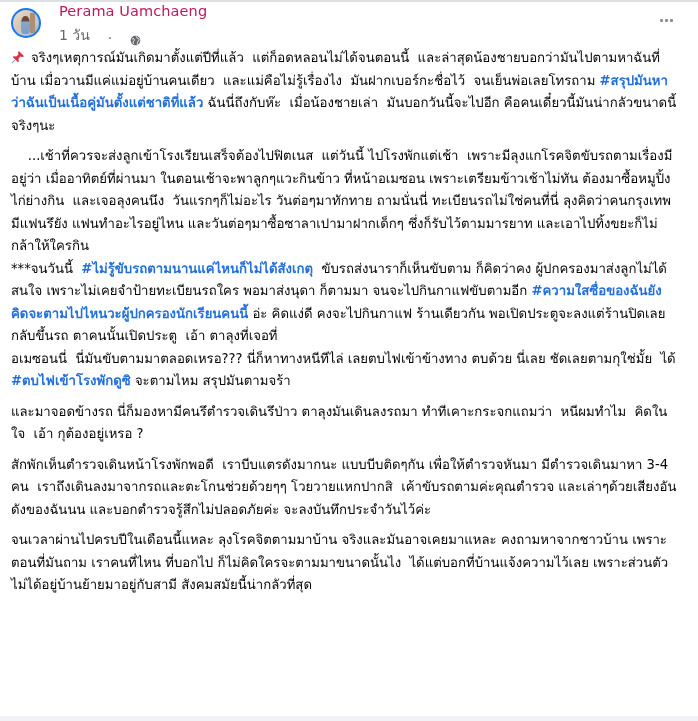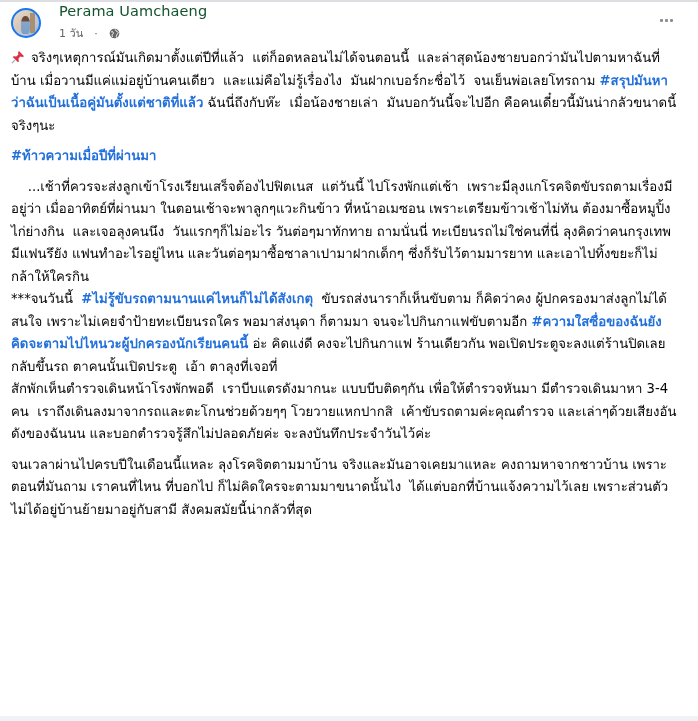--- a/index.html
+++ b/index.html
@@ -47,31 +47,31 @@
       position: absolute;
       right: 4px; top: 3px;
       width: 5px; height: 20px;
       background: #a98f74;
     }
     .author-name {
       position: absolute;
       left: 59px; top: 1px;
       font-size: 14.5px;
       font-weight: normal;
-      color: #14532d;
+      color: #be185d;
       letter-spacing: 0.1px;
     }
     .post-meta {
       position: absolute;
       left: 59px; top: 22px;
-      font-size: 11px;
+      font-size: 14px;
       color: #65676b;
       display: flex;
-      align-items: center;
-      gap: 11px;
+      align-items: flex-end;
+      gap: 18px;
     }
     .globe {
       display: inline-block;
       width: 11px; height: 11px;
     }
     .more-button {
       position: absolute;
       left: 652px; top: 11px;
       width: 28px; height: 14px;
       display: flex;
@@ -140,26 +140,27 @@
     <span class="dot"></span>
   </div>
 </div>
 
 <div class="post-body">
   <p class="para"><svg class="emoji-pin" viewBox="0 0 16 16">
         <path d="M9 1 L15 7 L13 8 L10.5 7.5 L8.5 10 L9 13 L8 14 L2 8 L3 7 L6 7.5 L8.5 5 L8 3 Z" fill="#dd2e44"></path>
         <path d="M4.5 11.5 L1 15" stroke="#99aab5" stroke-width="1.4"></path>
       </svg><span>จริงๆเหตุการณ์มันเกิดมาตั้งแต่ปีที่แล้ว  แต่ก็อดหลอนไม่ได้จนตอนนี้  และล่าสุดน้องชายบอกว่ามันไปตามหาฉันที่บ้าน เมื่อวานมีแค่แม่อยู่บ้านคนเดียว  และแม่คือไม่รู้เรื่องไง  มันฝากเบอร์กะชื่อไว้  จนเย็นพ่อเลยโทรถาม </span><span class="hashtag">#สรุปมันหาว่าฉันเป็นเนื้อคู่มันตั้งแต่ชาติที่แล้ว</span><span> ฉันนี่ถึงกับห๊ะ  เมื่อน้องชายเล่า  มันบอกวันนี้จะไปอีก คือคนเดี๋ยวนี้มันน่ากลัวขนาดนี้จริงๆนะ</span></p>
 
-  <p class="para"><span class="hashtag">#ท้าวความเมื่อปีที่ผ่านมา</span></p>
 
   <p class="para" style="margin-bottom:0;"><span>    ...เช้าที่ควรจะส่งลูกเข้าโรงเรียนเสร็จต้องไปฟิตเนส  แต่วันนี้ ไปโรงพักแต่เช้า  เพราะมีลุงแกโรคจิตขับรถตามเรื่องมีอยู่ว่า เมื่ออาทิตย์ที่ผ่านมา ในตอนเช้าจะพาลูกๆแวะกินข้าว ที่หน้าอเมซอน เพราะเตรียมข้าวเช้าไม่ทัน ต้องมาซื้อหมูปิ้ง ไก่ย่างกิน  และเจอลุงคนนึง  วันแรกๆก็ไม่อะไร วันต่อๆมาทักทาย ถามนั่นนี่ ทะเบียนรถไม่ใช่คนที่นี่ ลุงคิดว่าคนกรุงเทพ มีแฟนรึยัง แฟนทำอะไรอยู่ไหน และวันต่อๆมาซื้อซาลาเปามาฝากเด็กๆ ซึ่งก็รับไว้ตามมารยาท และเอาไปทิ้งขยะก็ไม่กล้าให้ใครกิน</span></p>
 
   <p class="para" style="margin-bottom:0;"><span>***จนวันนี้  </span><span class="hashtag">#ไม่รู้ขับรถตามนานแค่ไหนก็ไม่ได้สังเกตุ</span><span>  ขับรถส่งนาราก็เห็นขับตาม ก็คิดว่าคง ผู้ปกครองมาส่งลูกไม่ได้สนใจ เพราะไม่เคยจำป้ายทะเบียนรถใคร พอมาส่งนุดา ก็ตามมา จนจะไปกินกาแฟขับตามอีก </span><span class="hashtag">#ความใสซื่อของฉันยังคิดจะตามไปไหนวะผู้ปกครองนักเรียนคนนี้</span><span> อ่ะ คิดแง่ดี คงจะไปกินกาแฟ ร้านเดียวกัน พอเปิดประตูจะลงแต่ร้านปิดเลยกลับขึ้นรถ ตาคนนั้นเปิดประตู  เอ้า ตาลุงที่เจอที่</span></p>
+  <p class="para"><span>อเมซอนนี่  นี่มันขับตามมาตลอดเหรอ??? นี่ก็หาทางหนีทีไล่ เลยตบไฟเข้าข้างทาง ตบด้วย นี่เลย ชัดเลยตามกุใช่มั้ย  ได้ </span><span class="hashtag">#ตบไฟเข้าโรงพักดูซิ</span><span> จะตามไหม สรุปมันตามจร้า</span></p>
 
+  <p class="para"><span>และมาจอดข้างรถ นี่ก็มองหามีคนรึตำรวจเดินรึป่าว ตาลุงมันเดินลงรถมา ทำทีเคาะกระจกแถมว่า  หนีผมทำไม  คิดในใจ  เอ้า กุต้องอยู่เหรอ ?</span></p>
 
   <p class="para"><span>สักพักเห็นตำรวจเดินหน้าโรงพักพอดี  เราบีบแตรดังมากนะ แบบบีบติดๆกัน เพื่อให้ตำรวจหันมา มีตำรวจเดินมาหา 3-4 คน  เราถึงเดินลงมาจากรถและตะโกนช่วยด้วยๆๆ โวยวายแหกปากสิ  เค้าขับรถตามค่ะคุณตำรวจ และเล่าๆด้วยเสียงอันดังของฉันนน และบอกตำรวจรู้สึกไม่ปลอดภัยค่ะ จะลงบันทึกประจำวันไว้ค่ะ</span></p>
 
 
 
   <p class="para"><span>จนเวลาผ่านไปครบปีในเดือนนี้แหละ ลุงโรคจิตตามมาบ้าน จริงและมันอาจเคยมาแหละ คงถามหาจากชาวบ้าน เพราะตอนที่มันถาม เราคนที่ไหน ที่บอกไป ก็ไม่คิดใครจะตามมาขนาดนั้นไง  ได้แต่บอกที่บ้านแจ้งความไว้เลย เพราะส่วนตัวไม่ได้อยู่บ้านย้ายมาอยู่กับสามี สังคมสมัยนี้น่ากลัวที่สุด</span></p>
 
 </div>
 
 <div class="footer-border"></div>

